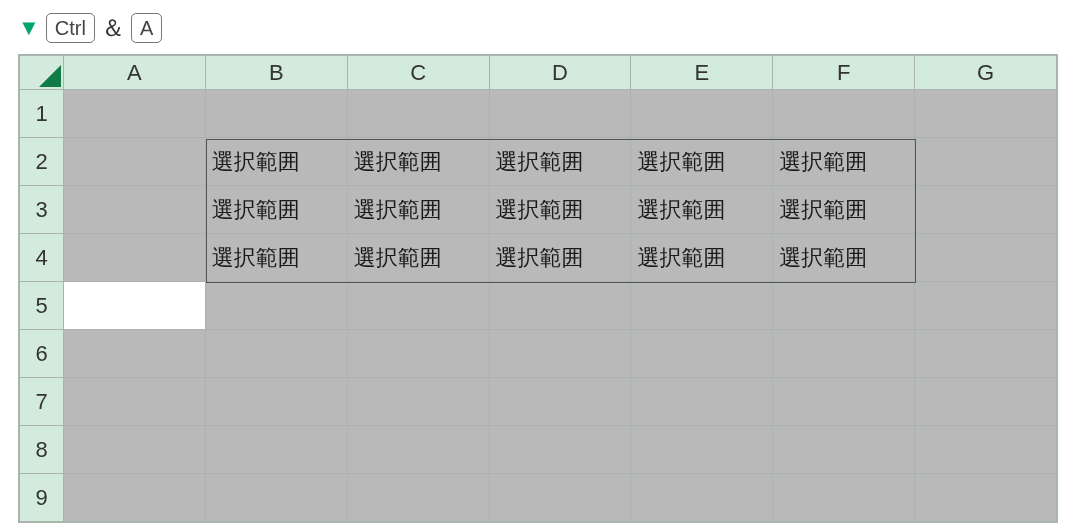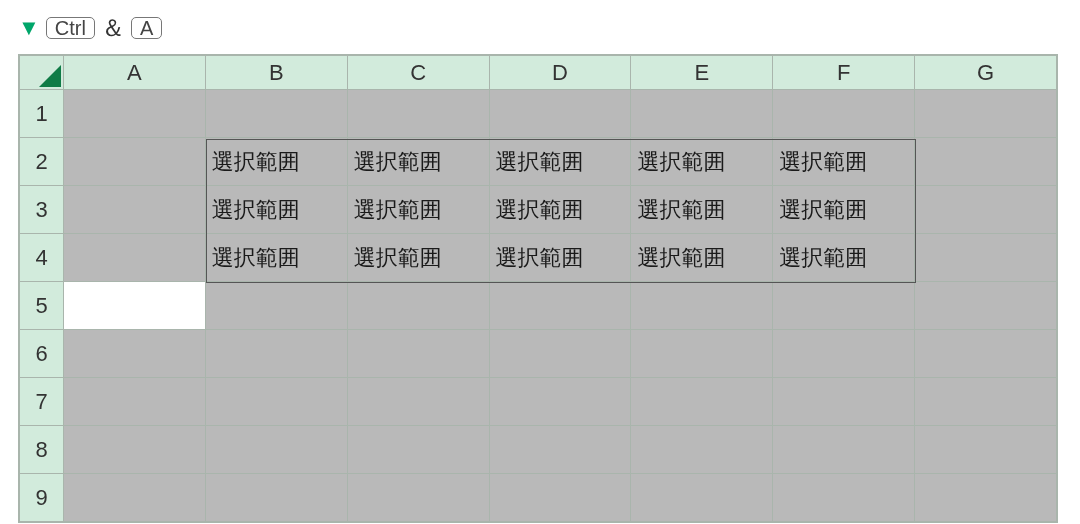--- a/index.html
+++ b/index.html
@@ -27,21 +27,21 @@
       font-size: 22px;
       line-height: 1;
     }
     .caption-row .kbd {
       display: inline-flex;
       align-items: center;
       justify-content: center;
       border: 1.5px solid #777;
       border-radius: 5px;
       padding: 0 8px;
-      height: 22px;
+      height: 30px;
       font-size: 20px;
       color: #444;
       background: #fff;
       font-family: inherit;
       line-height: 1;
     }
     .caption-row .amp {
       color: #333;
     }
     .sheet {

